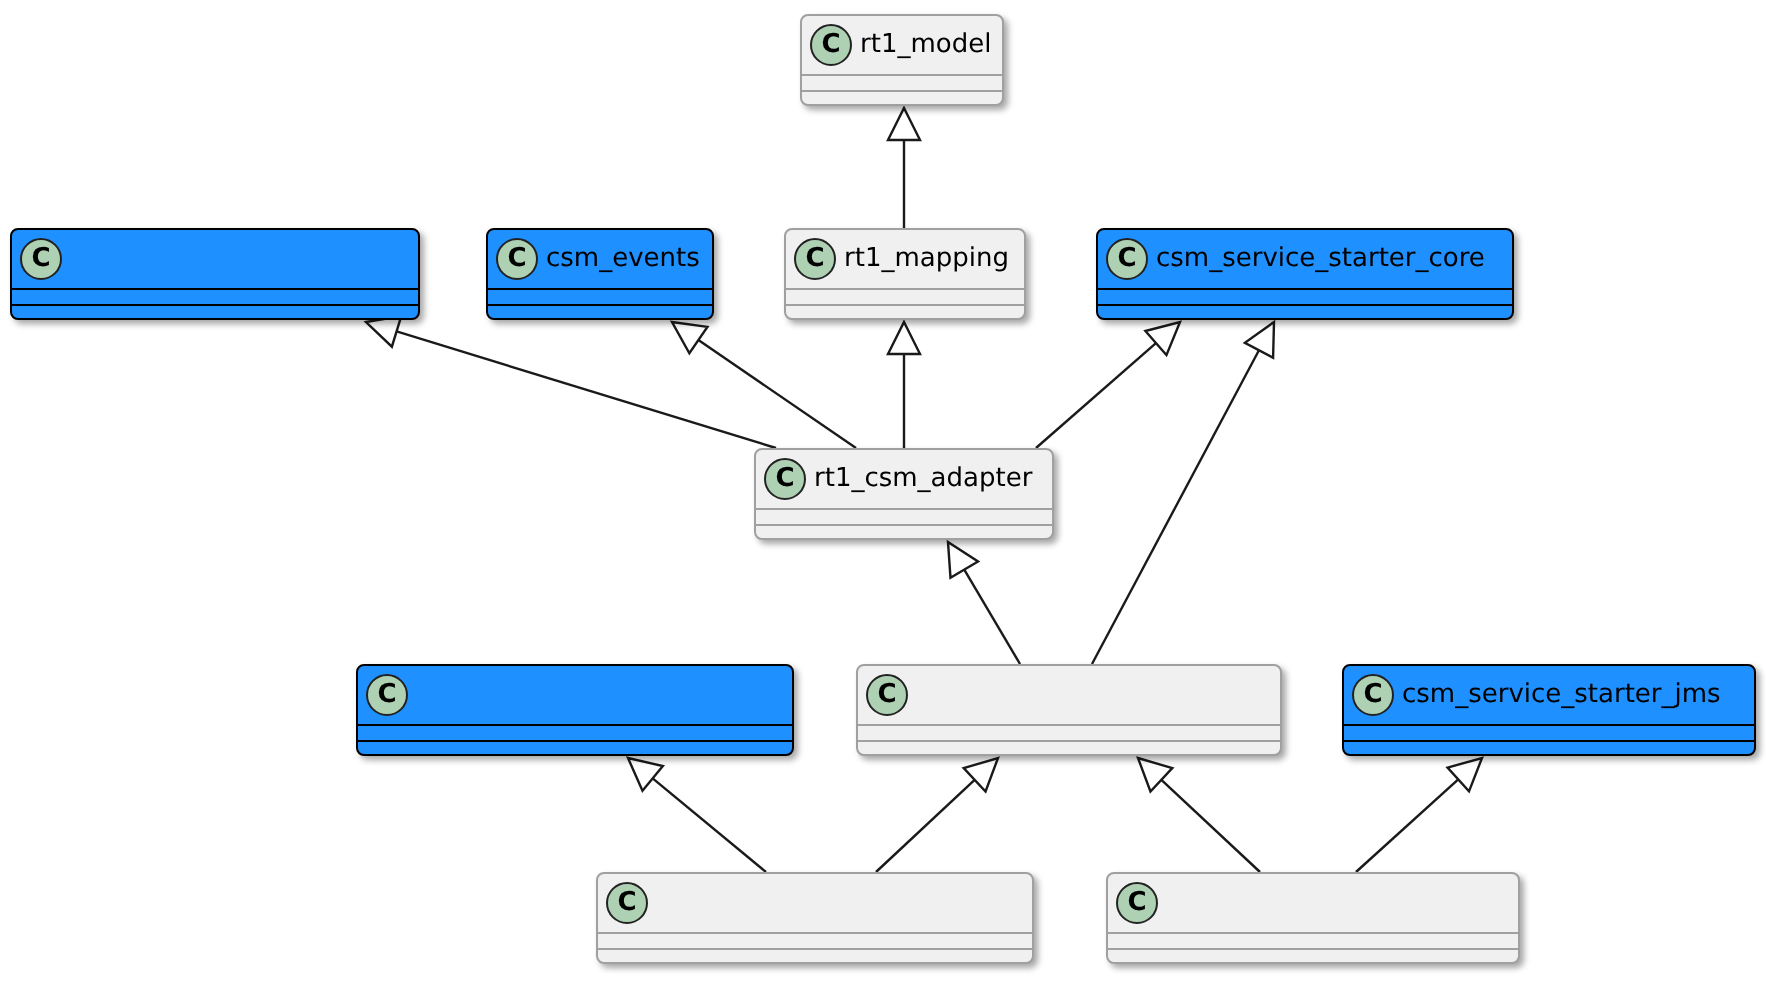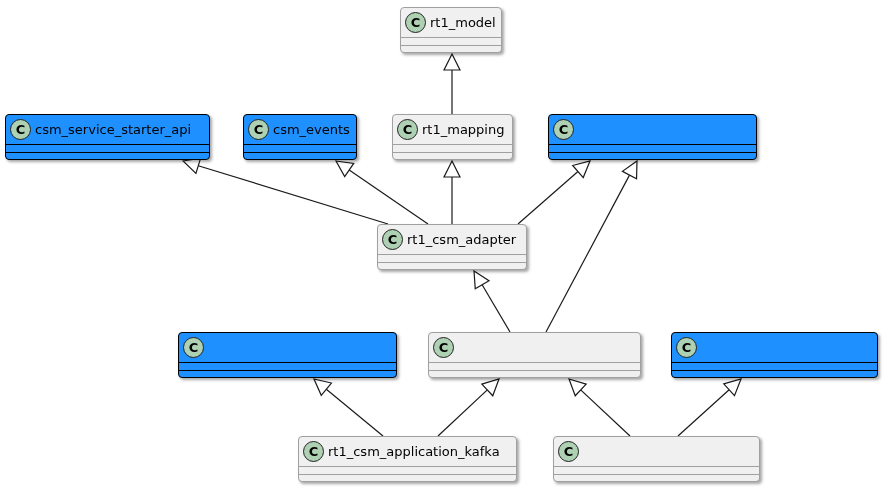--- a/index.html
+++ b/index.html
@@ -89,21 +89,20 @@
       <span class="circle-icon">C</span>
       <span class="node-label">rt1_model</span>
     </div>
     <div class="compartment" style="border-top-color: rgb(160, 160, 160);"></div>
     <div class="compartment" style="border-top-color: rgb(160, 160, 160);"></div>
   </div>
 
   <div class="node" style="left: 5px; top: 114px; width: 205px; background: rgb(30, 144, 255); border-color: rgb(0, 0, 0);">
     <div class="node-header">
       <span class="circle-icon">C</span>
-      <span class="node-label">csm_service_starter_api</span>
     </div>
     <div class="compartment" style="border-top-color: rgb(0, 0, 0);"></div>
     <div class="compartment" style="border-top-color: rgb(0, 0, 0);"></div>
   </div>
 
   <div class="node" style="left: 243px; top: 114px; width: 114px; background: rgb(30, 144, 255); border-color: rgb(0, 0, 0);">
     <div class="node-header">
       <span class="circle-icon">C</span>
       <span class="node-label">csm_events</span>
     </div>
@@ -116,20 +115,21 @@
       <span class="circle-icon">C</span>
       <span class="node-label">rt1_mapping</span>
     </div>
     <div class="compartment" style="border-top-color: rgb(160, 160, 160);"></div>
     <div class="compartment" style="border-top-color: rgb(160, 160, 160);"></div>
   </div>
 
   <div class="node" style="left: 548px; top: 114px; width: 209px; background: rgb(30, 144, 255); border-color: rgb(0, 0, 0);">
     <div class="node-header">
       <span class="circle-icon">C</span>
+      <span class="node-label">csm_service_starter_core</span>
     </div>
     <div class="compartment" style="border-top-color: rgb(0, 0, 0);"></div>
     <div class="compartment" style="border-top-color: rgb(0, 0, 0);"></div>
   </div>
 
   <div class="node" style="left: 377px; top: 224px; width: 150px; background: rgb(240, 240, 240); border-color: rgb(160, 160, 160);">
     <div class="node-header">
       <span class="circle-icon">C</span>
       <span class="node-label">rt1_csm_adapter</span>
     </div>
@@ -149,29 +149,29 @@
     <div class="node-header">
       <span class="circle-icon">C</span>
     </div>
     <div class="compartment" style="border-top-color: rgb(160, 160, 160);"></div>
     <div class="compartment" style="border-top-color: rgb(160, 160, 160);"></div>
   </div>
 
   <div class="node" style="left: 671px; top: 332px; width: 207px; background: rgb(30, 144, 255); border-color: rgb(0, 0, 0);">
     <div class="node-header">
       <span class="circle-icon">C</span>
+      <span class="node-label">csm_service_starter_jms</span>
     </div>
     <div class="compartment" style="border-top-color: rgb(0, 0, 0);"></div>
     <div class="compartment" style="border-top-color: rgb(0, 0, 0);"></div>
   </div>
 
   <div class="node" style="left: 298px; top: 436px; width: 219px; background: rgb(240, 240, 240); border-color: rgb(160, 160, 160);">
     <div class="node-header">
       <span class="circle-icon">C</span>
-      <span class="node-label">rt1_csm_application_kafka</span>
     </div>
     <div class="compartment" style="border-top-color: rgb(160, 160, 160);"></div>
     <div class="compartment" style="border-top-color: rgb(160, 160, 160);"></div>
   </div>
 
   <div class="node" style="left: 553px; top: 436px; width: 207px; background: rgb(240, 240, 240); border-color: rgb(160, 160, 160);">
     <div class="node-header">
       <span class="circle-icon">C</span>
     </div>
     <div class="compartment" style="border-top-color: rgb(160, 160, 160);"></div>

